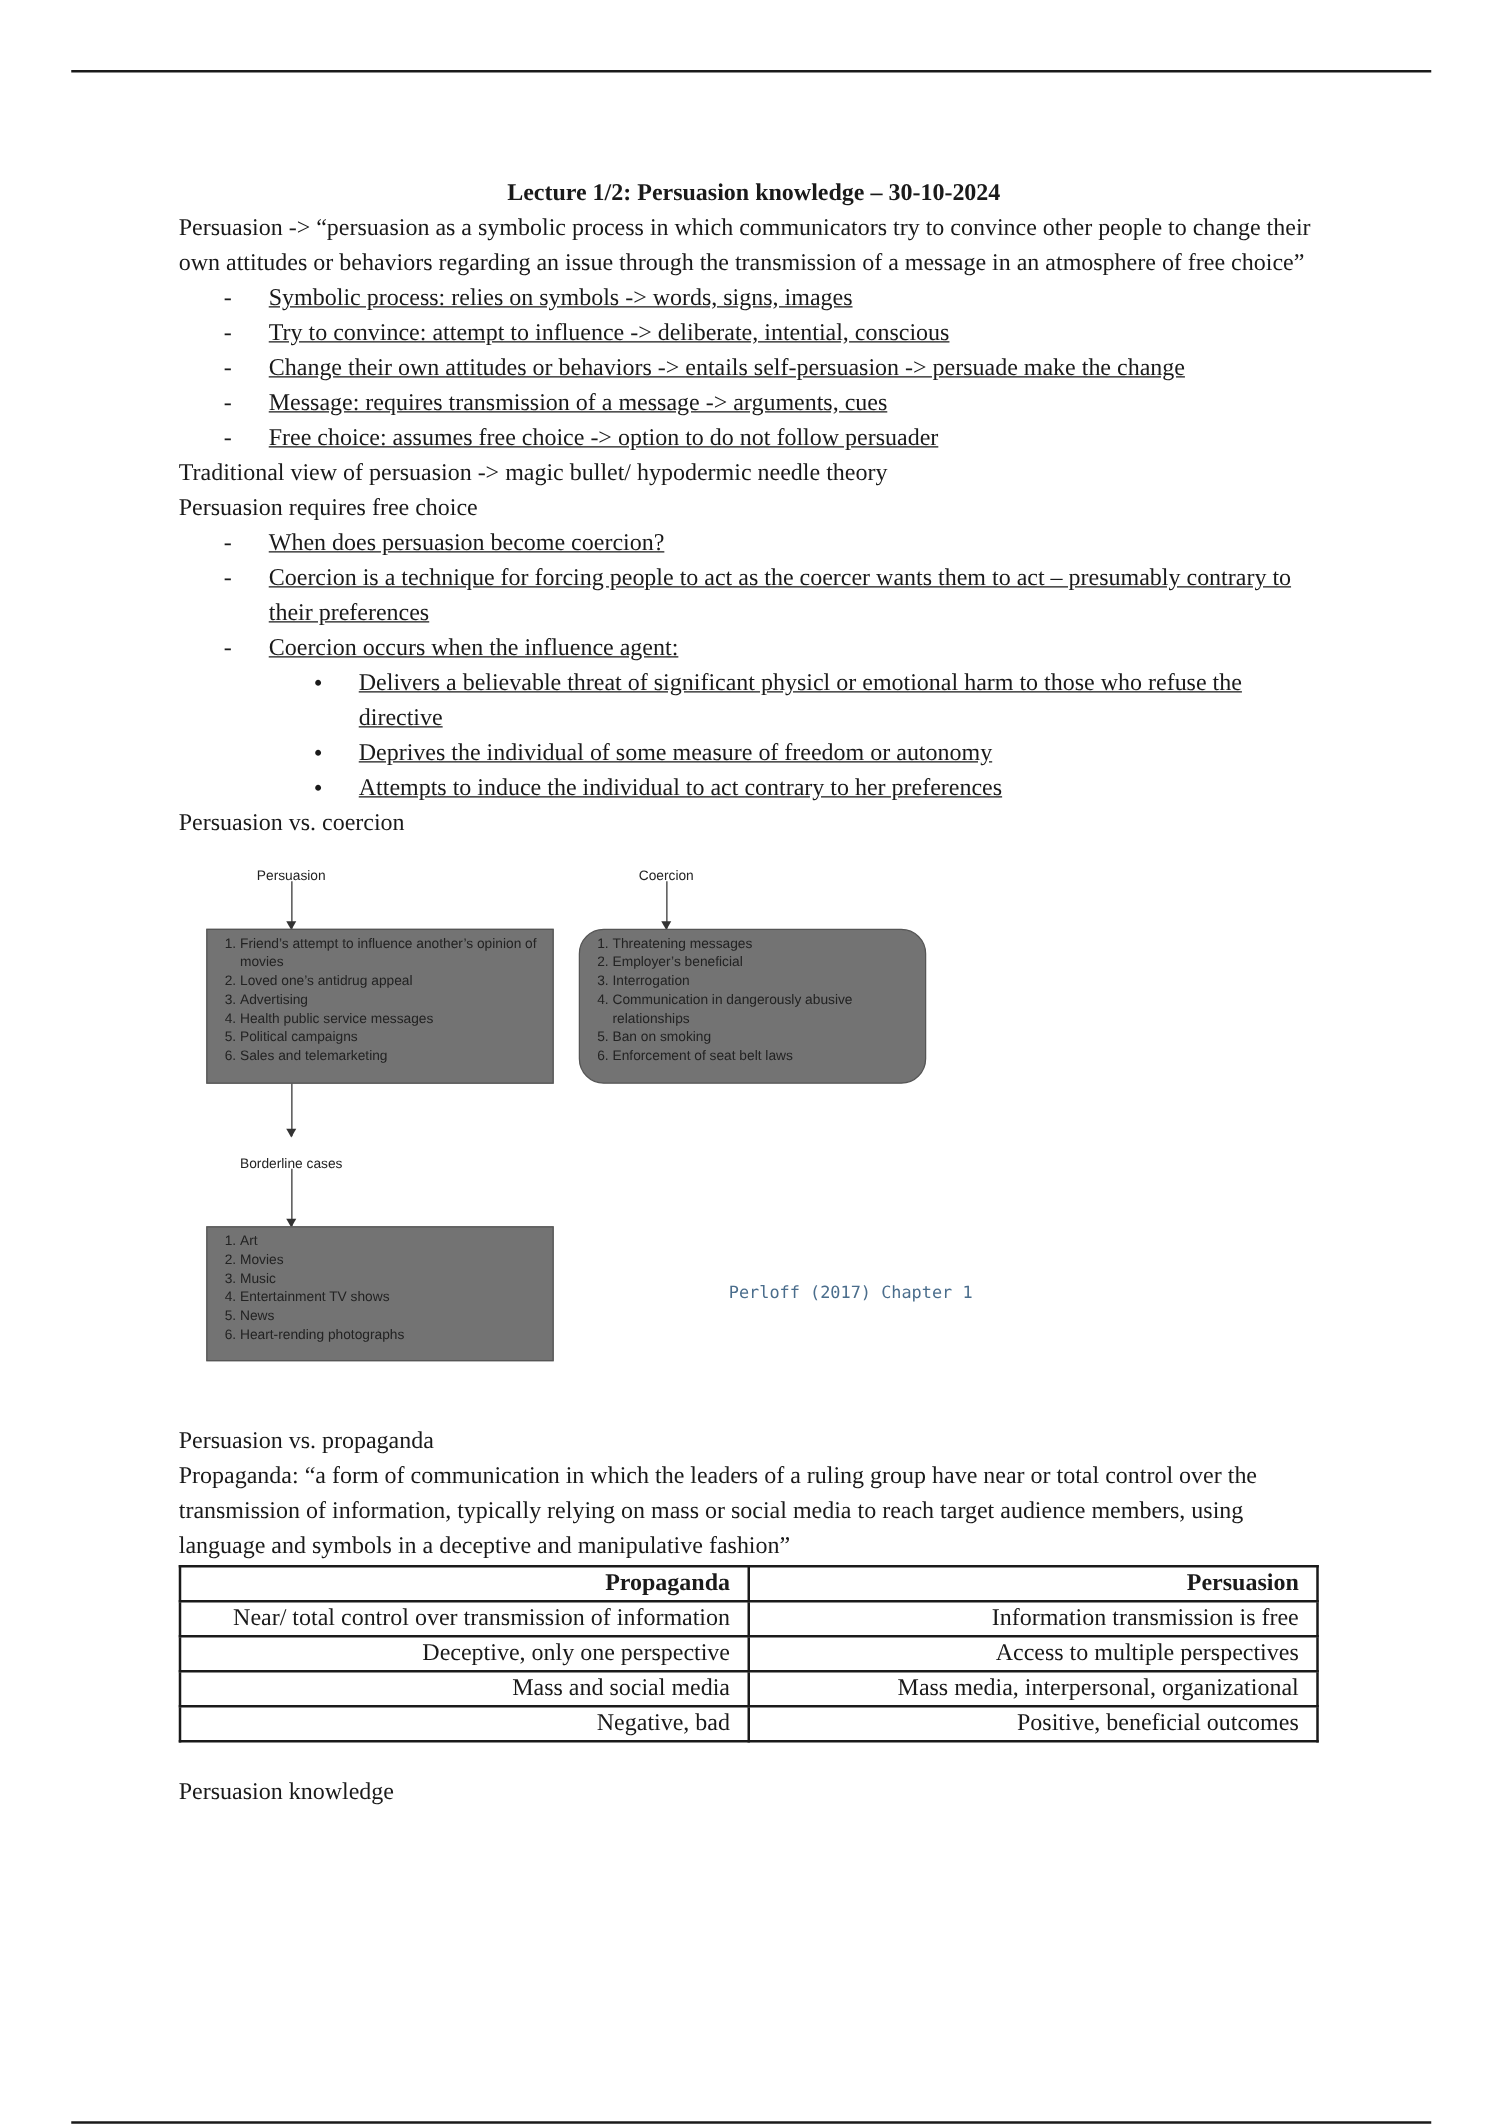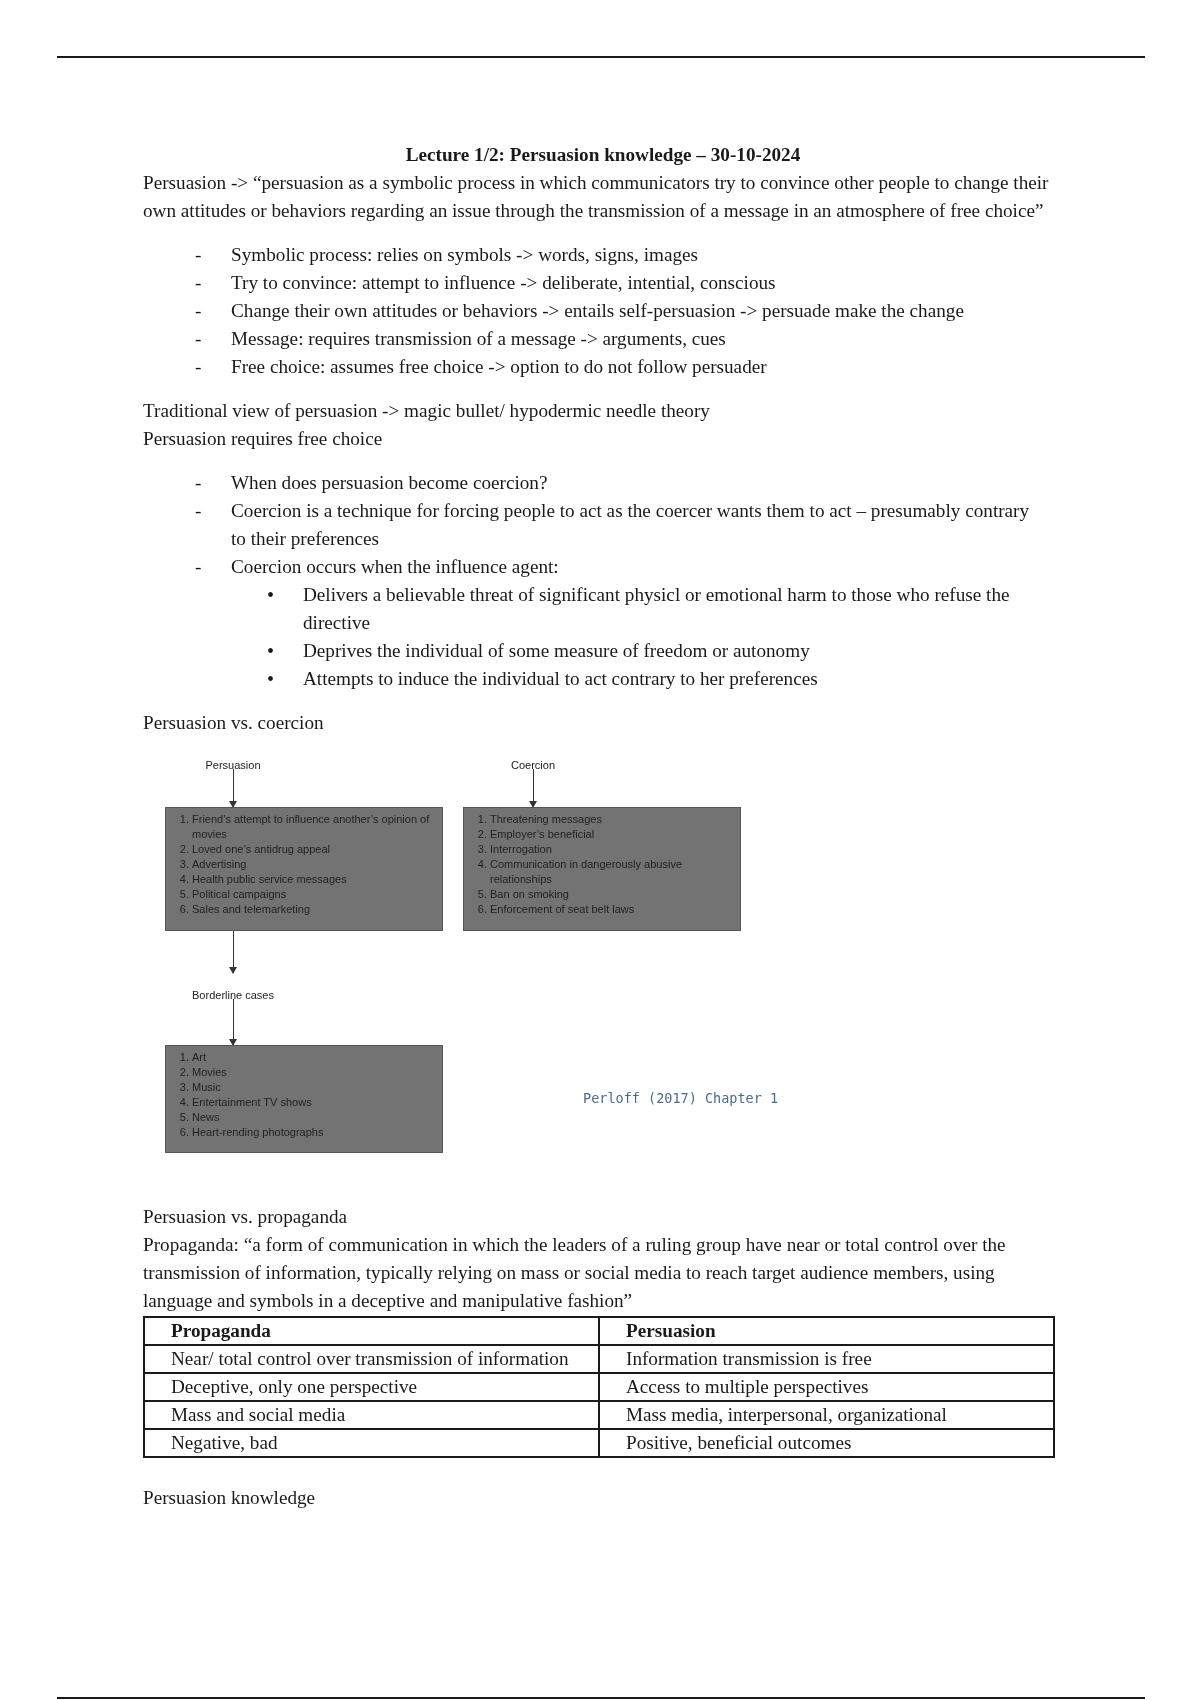--- a/index.html
+++ b/index.html
@@ -4,35 +4,35 @@
 <style>
   html, body { margin: 0; padding: 0; background: #ffffff; }
   body { width: 1200px; height: 1700px; position: relative; overflow: hidden;
          font-family: "Liberation Serif", serif; color: #1a1a1a; }
   .rule { position: absolute; left: 57px; width: 1088px; height: 2px; background: #1a1a1a; }
   .rule.top { top: 56px; }
   .rule.bottom { top: 1697px; }
   .content { position: absolute; left: 143px; top: 141px; width: 920px; font-size: 19.2px; line-height: 28px; }
   .title { text-align: center; font-weight: bold; margin: 0; }
   p { margin: 0; }
-  ul.dash { list-style: none; margin: 16px; padding: 0 0 0 72px; }
+  ul.dash { list-style: none; margin: 0; padding: 0 0 0 72px; text-decoration: underline; }
   ul.dash > li { position: relative; }
   ul.dash > li::before { content: "-"; position: absolute; left: -36px; top: 0; }
   ul.bullet { list-style: none; margin: 0; padding: 0 0 0 72px; }
   ul.bullet > li { position: relative; }
   ul.bullet > li::before { content: "\2022"; position: absolute; left: -36px; top: 0; font-size: 20px; }
   .diagram { position: relative; height: 462px; margin: 4px 0 0 0; font-family: "Liberation Sans", sans-serif; color: #222; }
   .dlabel { position: absolute; font-size: 11px; text-align: center; }
   .dbox { position: absolute; border: 1px solid #555; background: #737373; font-size: 11px; line-height: 15px; padding: 4px 4px 4px 4px; box-sizing: border-box; }
   .dbox ol { margin: 0; padding: 0 0 0 22px; }
   .arrow { position: absolute; width: 1px; background: #333; }
   .arrow::after { content: ""; position: absolute; bottom: -1px; left: -4px; border-left: 4.5px solid transparent; border-right: 4.5px solid transparent; border-top: 7px solid #333; }
   .citation { position: absolute; left: 440px; top: 343px; font-family: "DejaVu Sans Mono", monospace; font-size: 13.5px; color: #4a6d8c; }
   table.cmp { border-collapse: collapse; width: 912px; margin-top: 1px; }
-  table.cmp td { border: 2px solid #1a1a1a; padding: 0 26px; vertical-align: top; width: 50%; line-height: 26px; }
+  table.cmp td { border: 2px solid #1a1a1a; padding: 0 14px; vertical-align: top; width: 50%; line-height: 26px; text-align: right; }
   table.cmp tr.head td { font-weight: bold; }
   .spacer { height: 26px; }
 </style>
 </head>
 <body>
 
 <div class="rule top"></div>
 
 <div class="content">
   <p class="title">Lecture 1/2: Persuasion knowledge – 30-10-2024</p>
@@ -73,21 +73,21 @@
         <li>Loved one’s antidrug appeal</li>
         <li>Advertising</li>
         <li>Health public service messages</li>
         <li>Political campaigns</li>
         <li>Sales and telemarketing</li>
       </ol>
     </div>
 
     <div class="dlabel" style="left:340px; top:10px; width:100px;">Coercion</div>
     <div class="arrow" style="left:390px; top:28px; height:38px;"></div>
-    <div class="dbox" style="left:320px; top:66px; width:278px; height:124px;">
+    <div class="dbox" style="left:320px; top:66px; width:278px; height:124px;border-radius:20px;">
       <ol>
         <li>Threatening messages</li>
         <li>Employer’s beneficial</li>
         <li>Interrogation</li>
         <li>Communication in dangerously abusive relationships</li>
         <li>Ban on smoking</li>
         <li>Enforcement of seat belt laws</li>
       </ol>
     </div>
 

